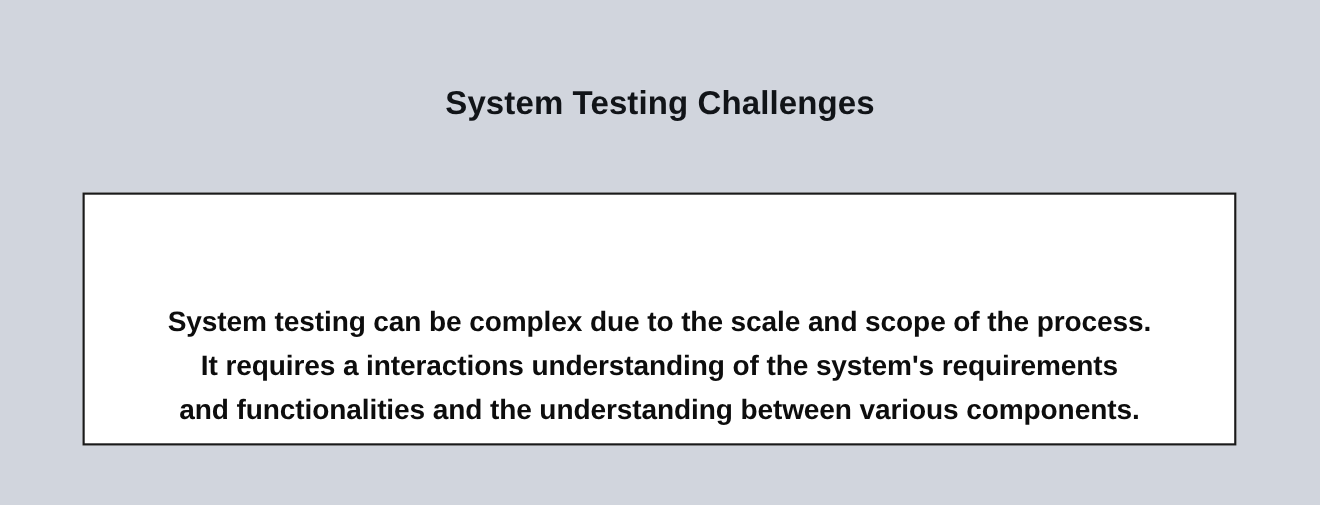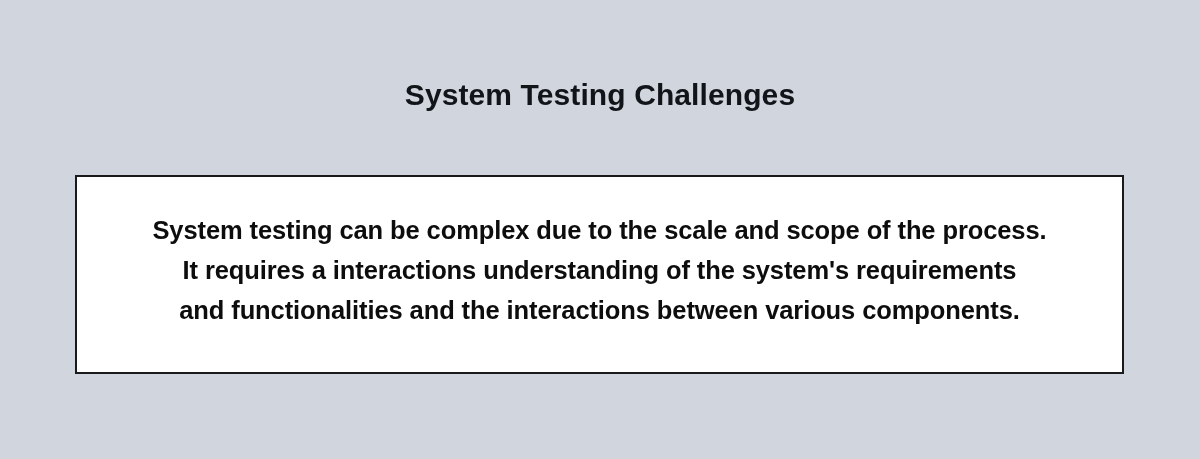--- a/index.html
+++ b/index.html
@@ -29,26 +29,26 @@
     font-weight: bold;
     color: #111418;
     letter-spacing: 0.1px;
     line-height: 38px;
   }
   .content-box {
     position: absolute;
     left: 75px;
     top: 175px;
     width: 1049px;
-    height: 199px;
+    height: 230px;
     box-sizing: border-box;
     background: #ffffff;
     border: 2px solid #1a1a1a;
     display: flex;
-    align-items: center;
+    align-items: flex-end;
     justify-content: center;
   }
   .content-text {
     width: 100%;
     padding: 0 20px 10px 20px;
     box-sizing: border-box;
     text-align: center;
     font-size: 25.5px;
     font-weight: bold;
     color: #0d0d0d;
@@ -64,17 +64,17 @@
 <body>
 
 <div class="slide">
 
   <div class="slide-title">System Testing Challenges</div>
 
   <div class="content-box">
     <div class="content-text">
       <span class="content-line">System testing can be complex due to the scale and scope of the process.</span>
       <span class="content-line">It requires a interactions understanding of the system's requirements</span>
-      <span class="content-line">and functionalities and the interactions between various components.</span>
+      <span class="content-line">and functionalities and the understanding between various components.</span>
     </div>
   </div>
 
 </div>
 
 </body></html>

